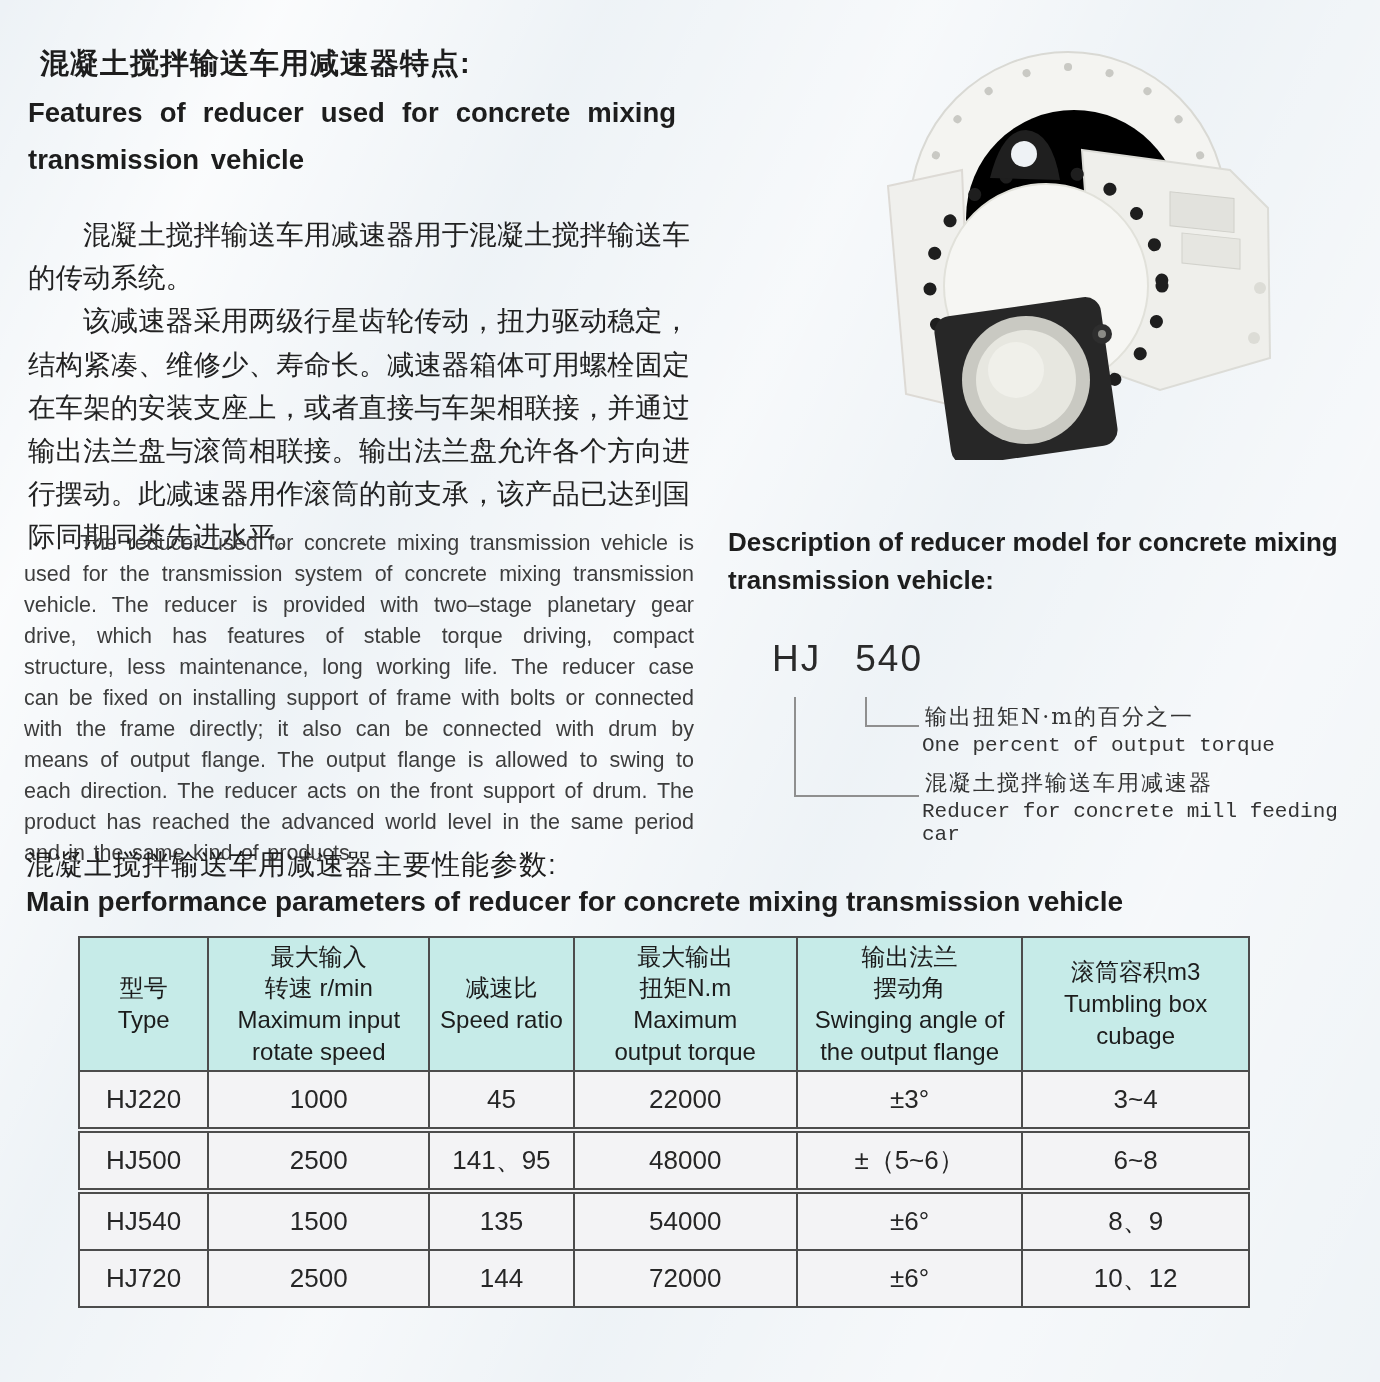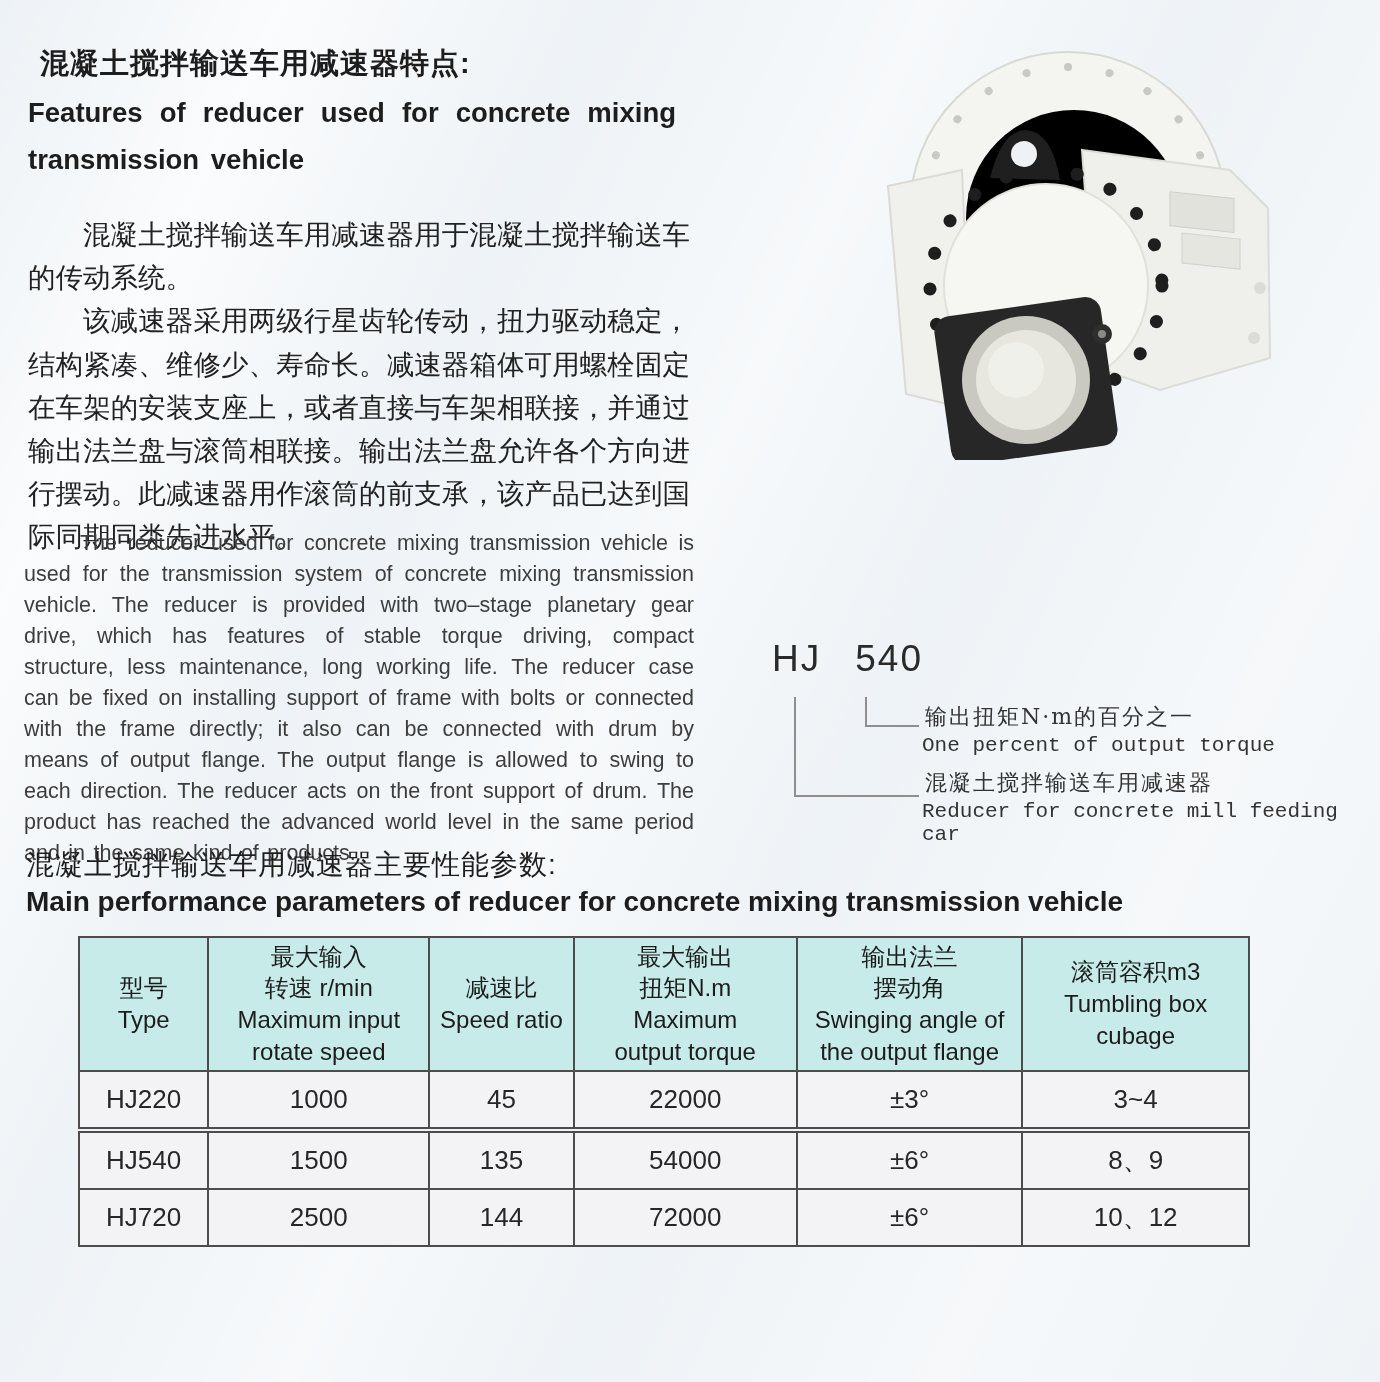--- a/index.html
+++ b/index.html
@@ -109,20 +109,21 @@
       <rect x="112" y="268" width="168" height="150" rx="16" fill="#272727" transform="rotate(-8 196 343)"></rect>
       <circle cx="196" cy="342" r="64" fill="#c9c9c2"></circle>
       <circle cx="196" cy="342" r="50" fill="#e7e7e0"></circle>
       <circle cx="186" cy="332" r="28" fill="#f0f0ea"></circle>
 
       <circle cx="272" cy="296" r="10" fill="#2e2e2e"></circle>
       <circle cx="272" cy="296" r="4" fill="#8b8b86"></circle>
     </svg>
   </div>
 
+  <div class="abs model-title-en">Description of reducer model for concrete mixing transmission vehicle:</div>
 
   <div class="abs model-code">
     <span>HJ</span><span class="num">540</span>
   </div>
 
   <div class="abs elbow elbow1"></div>
   <div class="abs elbow elbow2"></div>
 
   <div class="abs co-en co1-en">One percent of output torque</div>
   <div class="abs co-zh co1-zh">输出扭矩N·m的百分之一</div>
@@ -170,20 +171,28 @@
     </thead>
     <tbody>
       <tr class="double-sep" style="background:#f3f3f5;">
         <td>HJ220</td>
         <td>1000</td>
         <td>45</td>
         <td>22000</td>
         <td>±3°</td>
         <td>3~4</td>
       </tr>
+      <tr class="double-sep" style="background:#f3f3f5;">
+        <td>HJ500</td>
+        <td>2500</td>
+        <td>141、95</td>
+        <td>48000</td>
+        <td>±（5~6）</td>
+        <td>6~8</td>
+      </tr>
       <tr style="background:#f3f3f5;border-radius:18px;">
         <td>HJ540</td>
         <td>1500</td>
         <td>135</td>
         <td>54000</td>
         <td>±6°</td>
         <td>8、9</td>
       </tr>
       <tr style="background:#f3f3f5;">
         <td>HJ720</td>

